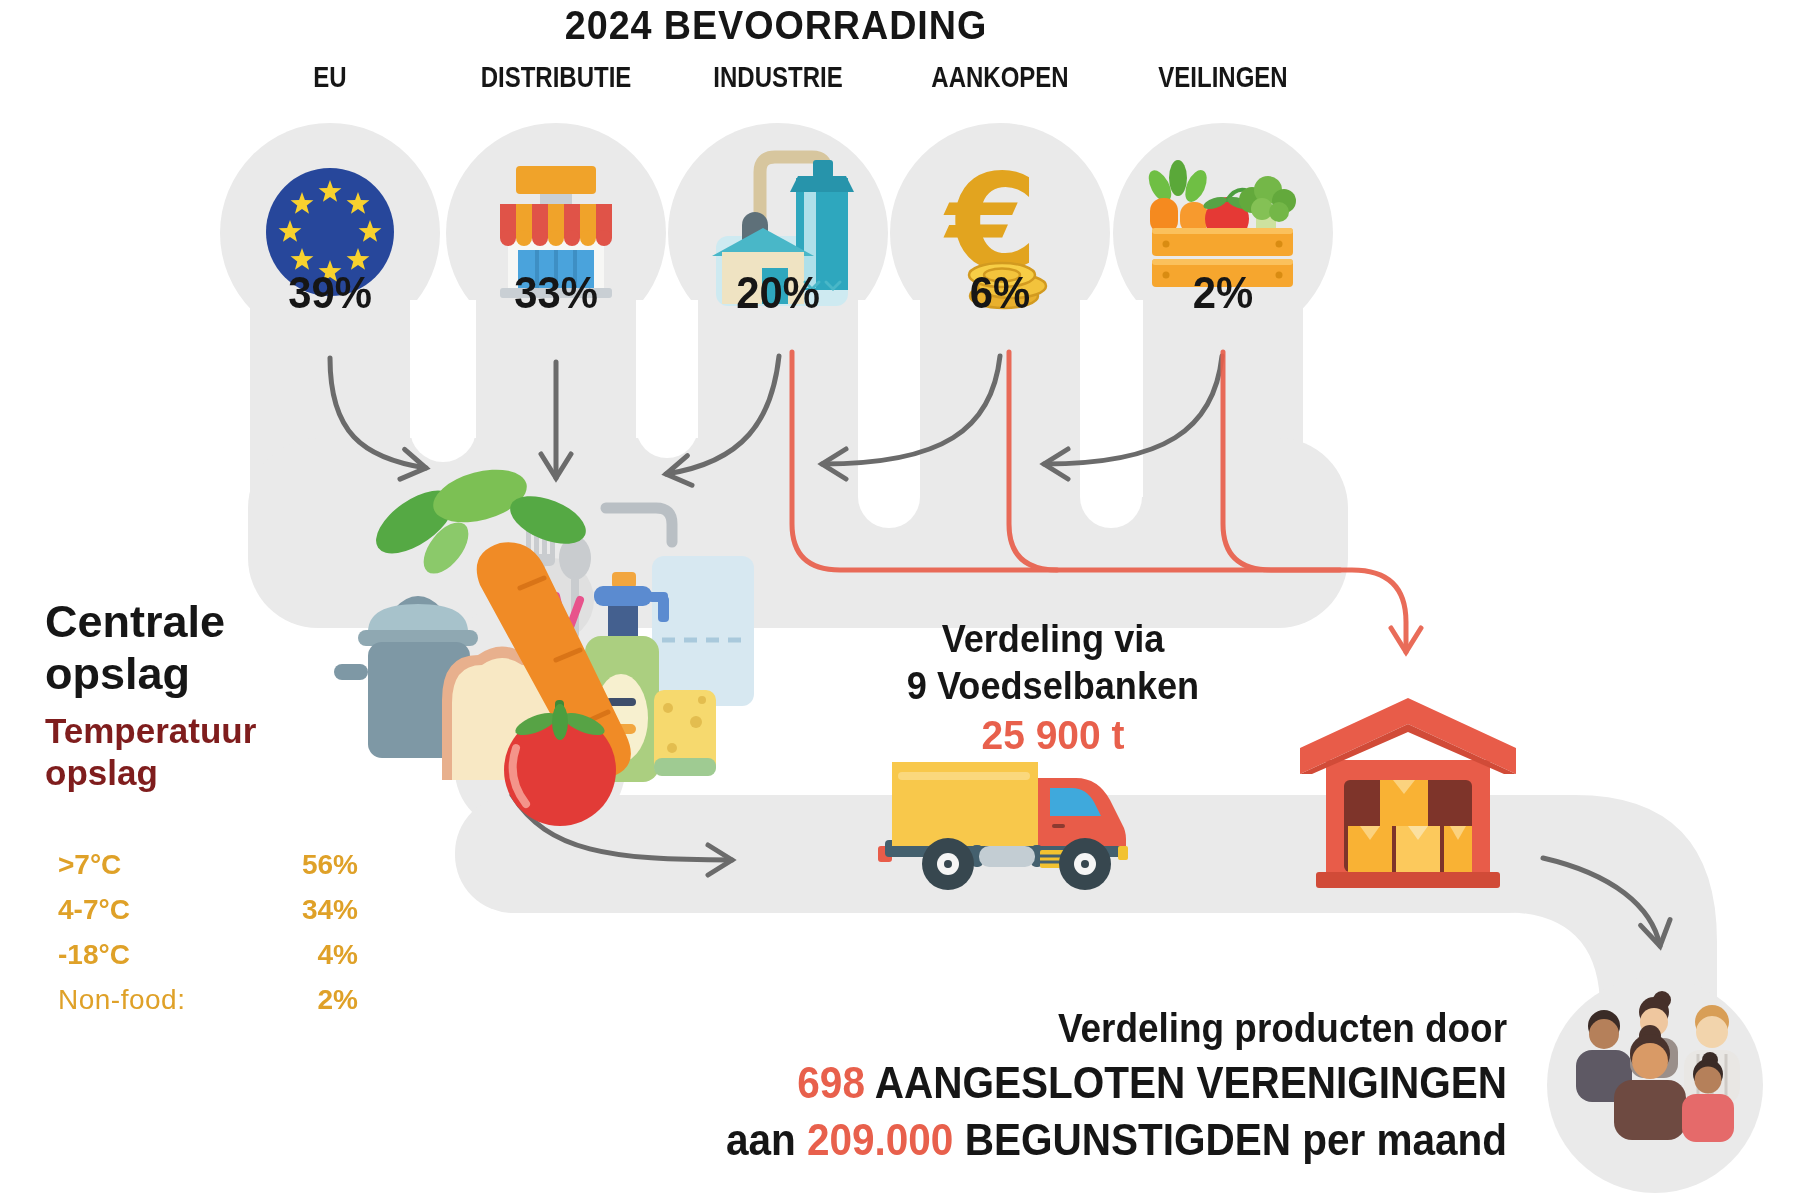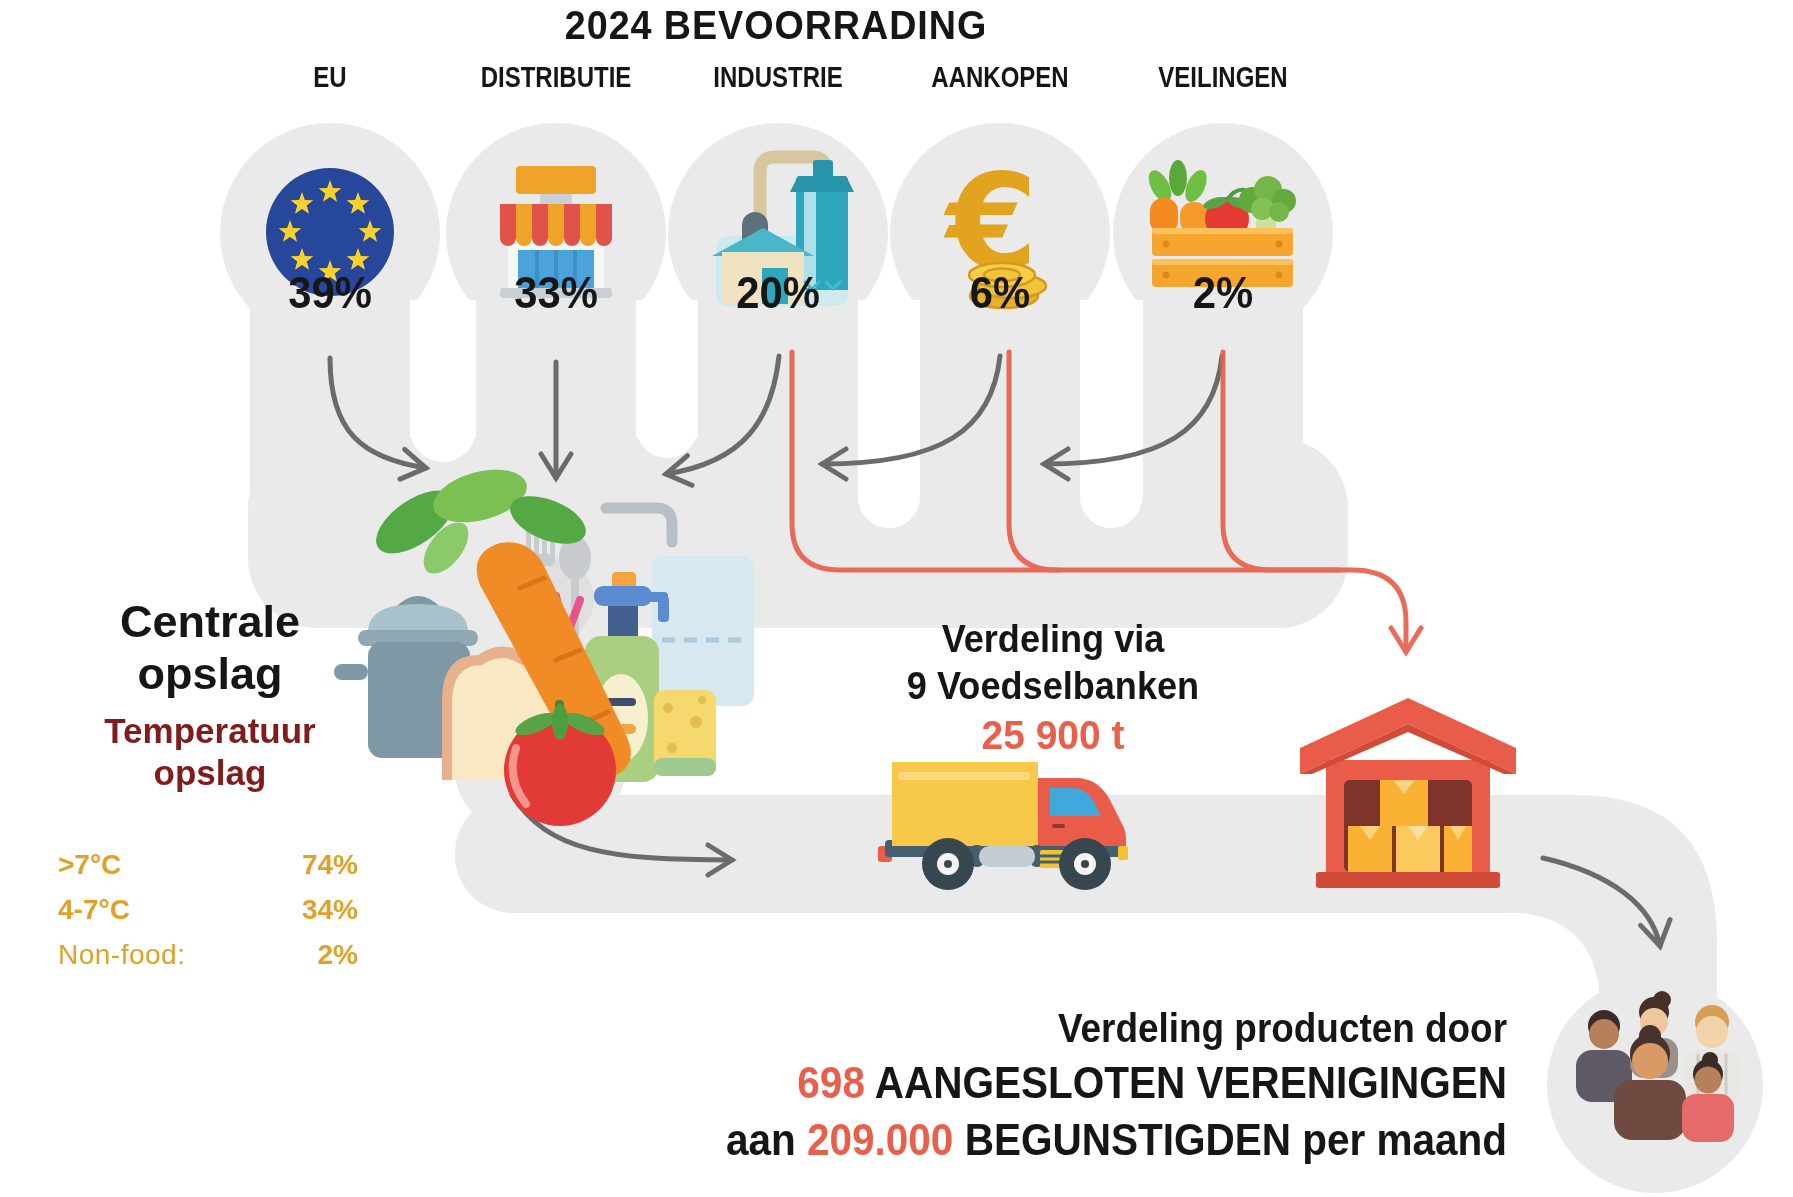--- a/index.html
+++ b/index.html
@@ -4,21 +4,21 @@
 <style>
   html,body{margin:0;padding:0;background:#fff;}
   .canvas{position:relative;width:1793px;height:1197px;background:#fff;overflow:hidden;
           font-family:"Liberation Sans","DejaVu Sans",sans-serif;color:#161616;}
   .abs{position:absolute;}
   .ctr{text-align:center;}
   .title{top:2px;left:276px;width:1000px;font-size:41px;font-weight:700;letter-spacing:1px;
          transform:scaleX(.92);transform-origin:center top;}
   .srclabel{top:60px;width:260px;font-size:30px;font-weight:700;transform:scaleX(.8);transform-origin:center top;white-space:nowrap;}
   .pct{top:268px;width:260px;font-size:44px;font-weight:700;transform:scaleX(.95);transform-origin:center top;}
-  .cs-block{top:596px;left:45px;width:330px;text-align:center;}
+  .cs-block{top:596px;left:45px;width:330px;text-align:left;}
   .cs-title{font-size:45px;font-weight:700;line-height:1.16;color:#161616;}
   .cs-sub{margin-top:10px;font-size:35px;font-weight:700;line-height:1.2;color:#7f1d1d;}
   .temp-rows{top:842px;left:58px;width:300px;color:#DFA128;font-size:28px;font-weight:700;}
   .temp-row{display:flex;justify-content:space-between;height:45px;line-height:45px;}
   .temp-row.heavy .tlabel{font-weight:400;letter-spacing:.5px;}
   .fb-block{top:616px;left:843px;width:420px;text-align:center;}
   .fb-l{font-size:38px;font-weight:700;line-height:47px;transform:scaleX(.95);transform-origin:center top;}
   .fb-t{font-size:41px;font-weight:700;line-height:50px;color:#E8604C;transform:scaleX(.95);transform-origin:center top;}
   .ben-block{top:1002px;left:300px;width:1207px;text-align:right;transform:scaleX(.9);transform-origin:right top;}
   .ben-l1{font-size:41px;font-weight:700;line-height:52px;white-space:nowrap;}
@@ -367,25 +367,29 @@
     </div>
     <div class="cs-sub">
       <div>Temperatuur</div>
       <div>opslag</div>
     </div>
   </div>
 
   <div class="abs temp-rows">
     <div class="temp-row">
       <span class="tlabel">&gt;7°C</span>
-      <span class="tvalue">74%</span>
+      <span class="tvalue">56%</span>
     </div>
     <div class="temp-row">
       <span class="tlabel">4-7°C</span>
       <span class="tvalue">34%</span>
+    </div>
+    <div class="temp-row">
+      <span class="tlabel">-18°C</span>
+      <span class="tvalue">4%</span>
     </div>
     <div class="temp-row heavy">
       <span class="tlabel">Non-food:</span>
       <span class="tvalue">2%</span>
     </div>
   </div>
 
   <div class="abs fb-block">
     <div class="fb-l">Verdeling via</div>
     <div class="fb-l">9 Voedselbanken</div>

